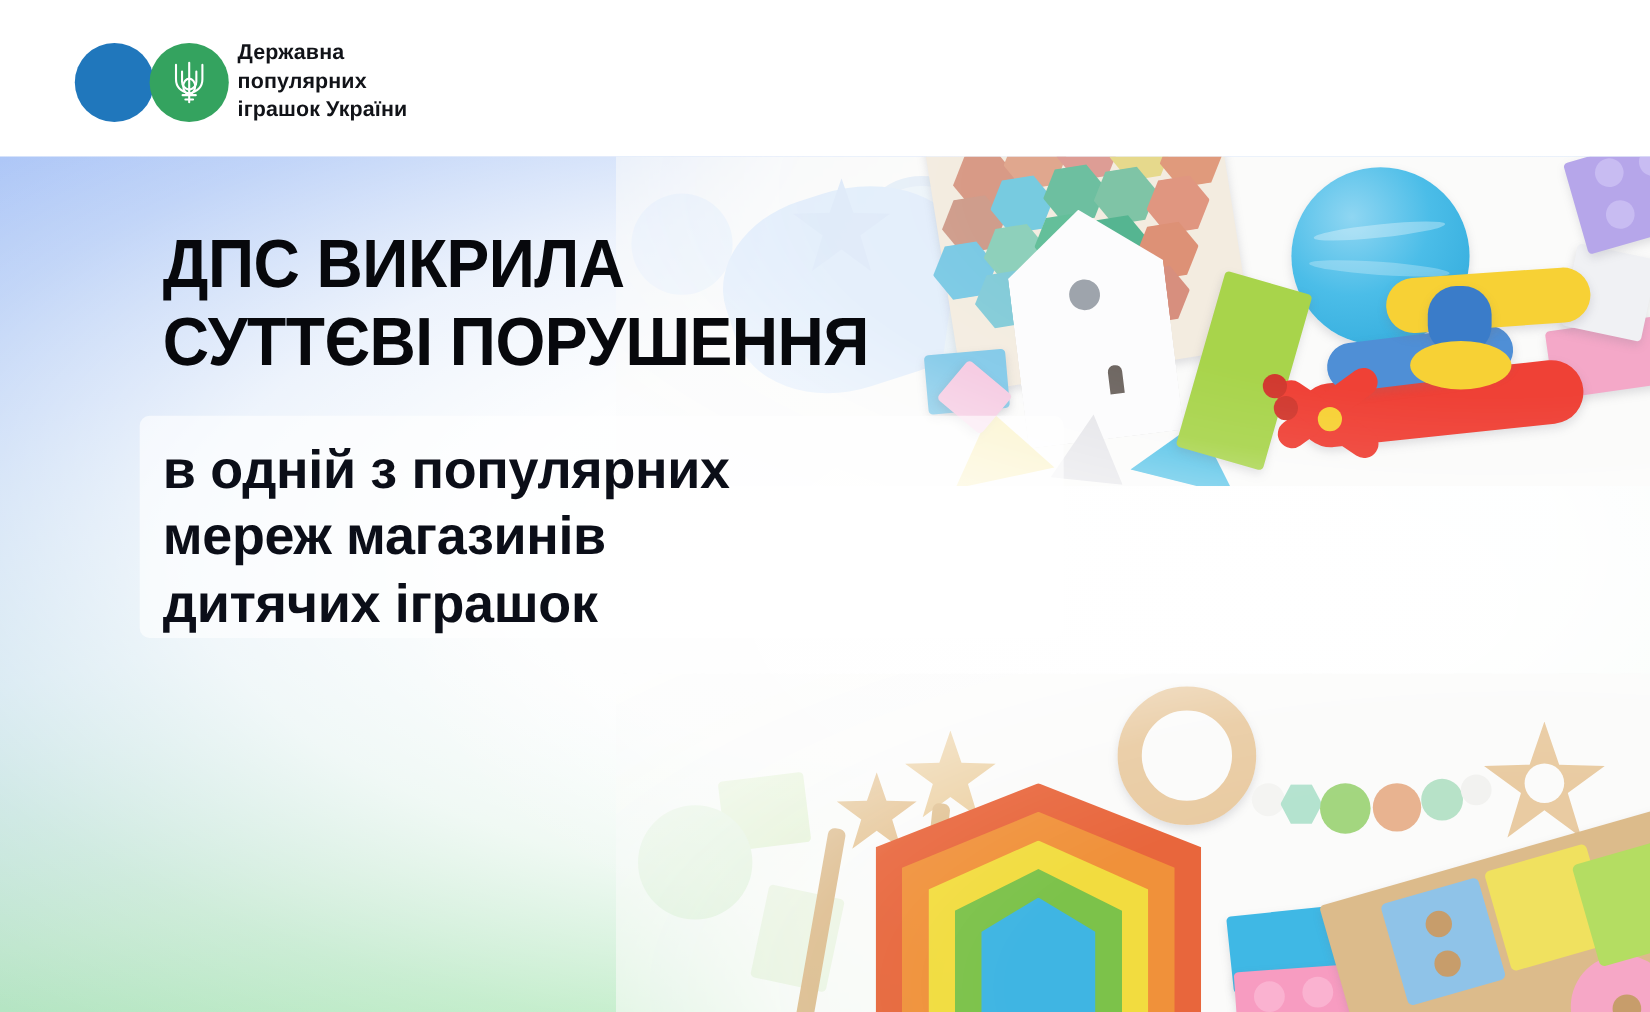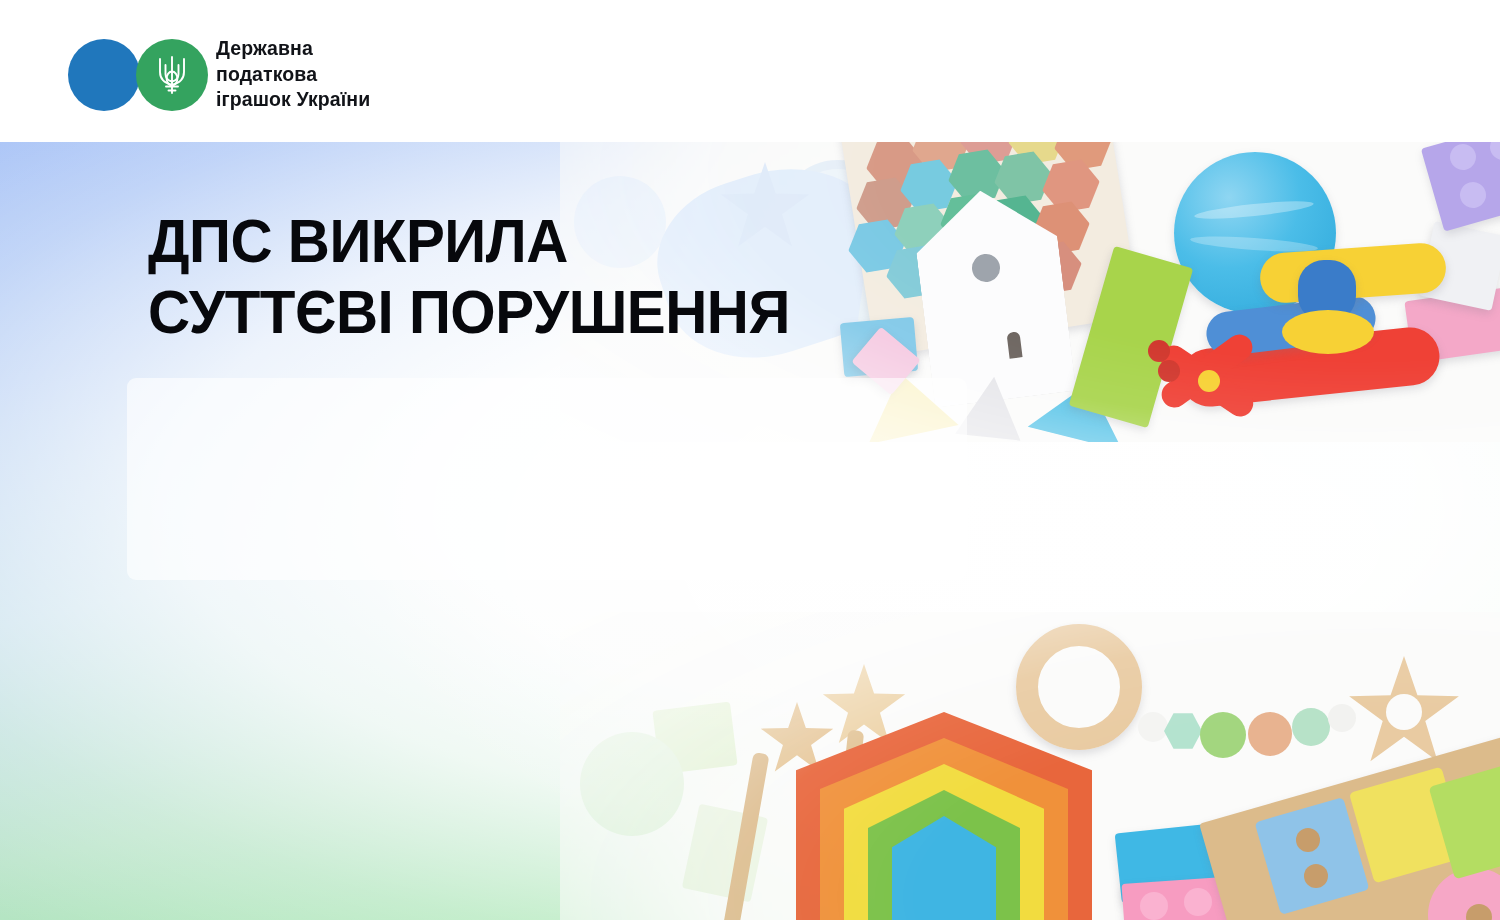--- a/index.html
+++ b/index.html
@@ -290,20 +290,23 @@
       <div class="t round" style="left:906px;top:292px;width:26px;height:26px;background:#c79d6b;"></div>
       <div class="t rect" style="left:880px;top:160px;width:96px;height:96px;background:#b4dd62;transform:rotate(-16deg);border-radius:5px;"></div>
 
     </div>
   </div>
 
   <div class="headline">ДПС ВИКРИЛА
 СУТТЄВІ ПОРУШЕННЯ</div>
 
   <div class="subtitle-panel" style="background: rgba(255, 255, 255, 0.62);"></div>
+  <div class="subtitle">в одній з популярних
+мереж магазинів
+дитячих іграшок</div>
 
   <div class="header-band">
     <div class="brand-lockup">
       <div class="brand-marks">
         <div class="mark-circle mark-blue" style="background: rgb(32, 119, 188);"></div>
         <div class="mark-circle mark-green" style="background: rgb(52, 163, 95);">
           <svg class="trident-svg" viewBox="0 0 34 42" aria-hidden="true">
             <g fill="none" stroke="#ffffff" stroke-width="1.9" stroke-linejoin="round" stroke-linecap="round">
               <path d="M17 3 L17 39"></path>
               <path d="M5 5 L5 18 C5 25 9 29 17 31"></path>
@@ -312,19 +315,19 @@
               <path d="M23.5 11 L23.5 20 C23.5 24 21 26.5 17 27.5"></path>
               <path d="M11 32.5 L23 32.5"></path>
               <path d="M13.5 36.5 L20.5 36.5"></path>
               <ellipse cx="17" cy="24.5" rx="5.4" ry="7"></ellipse>
             </g>
           </svg>
         </div>
       </div>
       <div class="brand-text">
         <div>Державна</div>
-        <div>податкова</div>
+        <div>популярних</div>
         <div>іграшок України</div>
       </div>
     </div>
   </div>
 
 </div>
 
 </body></html>

